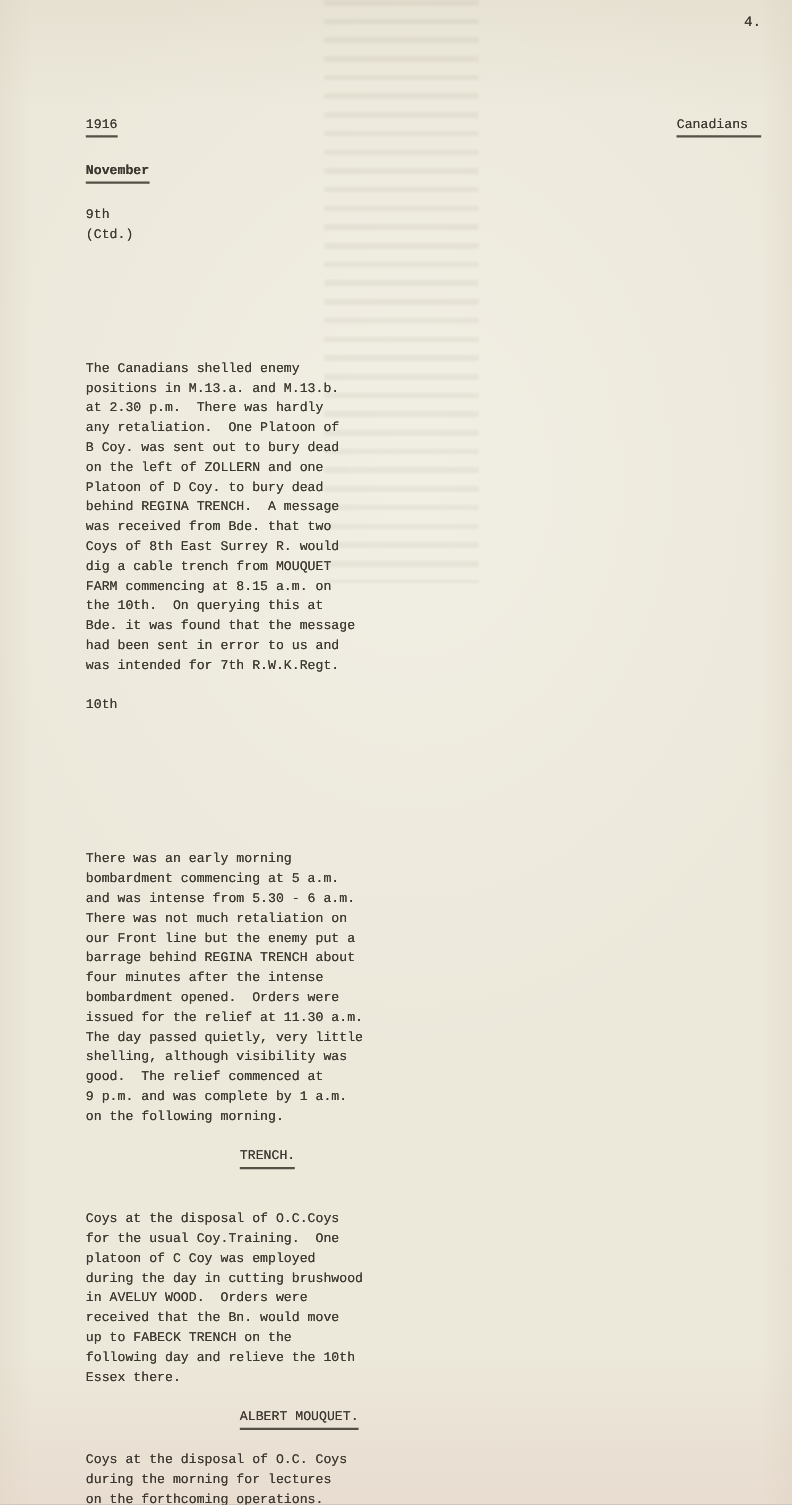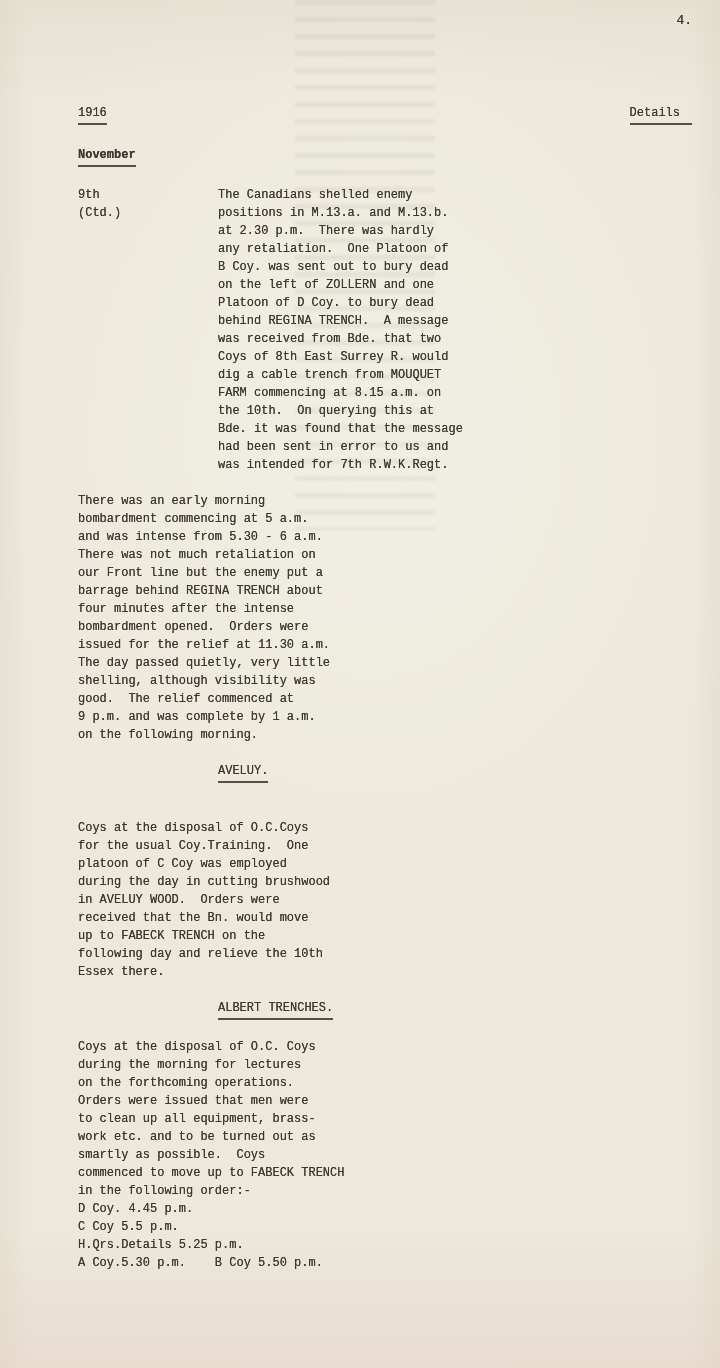--- a/index.html
+++ b/index.html
@@ -52,20 +52,21 @@
     display: inline-block;
     border-bottom: 2px solid rgba(58,53,44,0.85);
     padding-bottom: 1px;
   }
   .appendix { padding-right: 12px; }
   .month-row { margin-top: 21px; font-weight: bold; }
   .entries { margin-top: 19px; }
   .entry {
     display: flex;
     margin-bottom: 18px;
+    flex-direction: column;
   }
   .day {
     width: 140px;
     flex: 0 0 140px;
     white-space: pre-wrap;
   }
   .body {
     flex: 1;
     white-space: pre-wrap;
   }
@@ -78,21 +79,21 @@
 
 <div class="page">
   <div class="bleed"></div>
 
   <div class="page-number">4.</div>
 
   <div class="content">
 
     <div class="header-row">
       <span class="u year">1916</span>
-      <span class="u appendix">Details</span>
+      <span class="u appendix">Canadians</span>
     </div>
 
     <div class="month-row">
       <span class="u month">November</span>
     </div>
 
     <div class="entries">
 
       <section class="entry">
         <div class="day">9th
@@ -109,57 +110,58 @@
 Coys of 8th East Surrey R. would
 dig a cable trench from MOUQUET
 FARM commencing at 8.15 a.m. on
 the 10th.  On querying this at
 Bde. it was found that the message
 had been sent in error to us and
 was intended for 7th R.W.K.Regt.</div>
       </section>
 
       <section class="entry">
+        <div class="day">10th</div>
         <div class="body">There was an early morning
 bombardment commencing at 5 a.m.
 and was intense from 5.30 - 6 a.m.
 There was not much retaliation on
 our Front line but the enemy put a
 barrage behind REGINA TRENCH about
 four minutes after the intense
 bombardment opened.  Orders were
 issued for the relief at 11.30 a.m.
 The day passed quietly, very little
 shelling, although visibility was
 good.  The relief commenced at
 9 p.m. and was complete by 1 a.m.
 on the following morning.</div>
       </section>
 
       <div class="section-heading">
-        <span class="u">AVELUY.</span>
+        <span class="u">TRENCH.</span>
       </div>
 
       <section class="entry">
       </section>
 
       <section class="entry">
         <div class="body">Coys at the disposal of O.C.Coys
 for the usual Coy.Training.  One
 platoon of C Coy was employed
 during the day in cutting brushwood
 in AVELUY WOOD.  Orders were
 received that the Bn. would move
 up to FABECK TRENCH on the
 following day and relieve the 10th
 Essex there.</div>
       </section>
 
       <div class="section-heading">
-        <span class="u">ALBERT TRENCHES.</span>
+        <span class="u">ALBERT MOUQUET.</span>
       </div>
 
       <section class="entry">
         <div class="body">Coys at the disposal of O.C. Coys
 during the morning for lectures
 on the forthcoming operations.
 Orders were issued that men were
 to clean up all equipment, brass-
 work etc. and to be turned out as
 smartly as possible.  Coys

